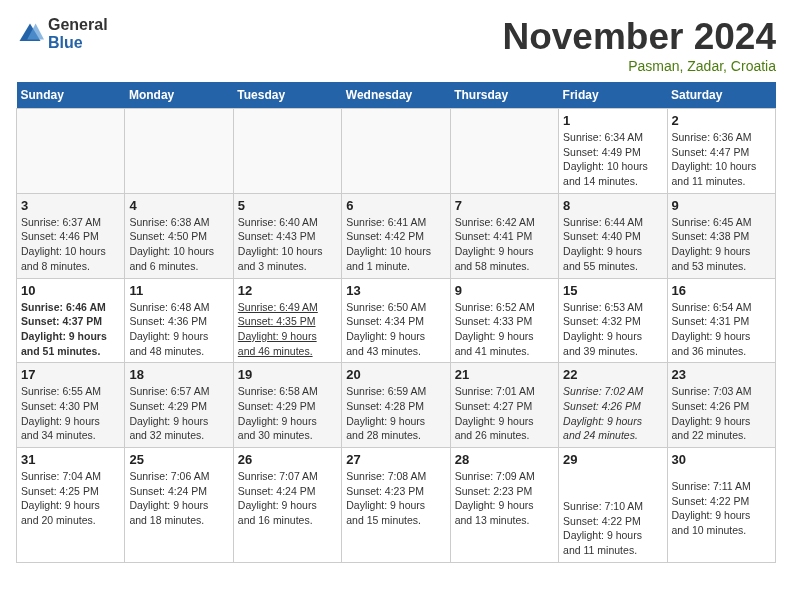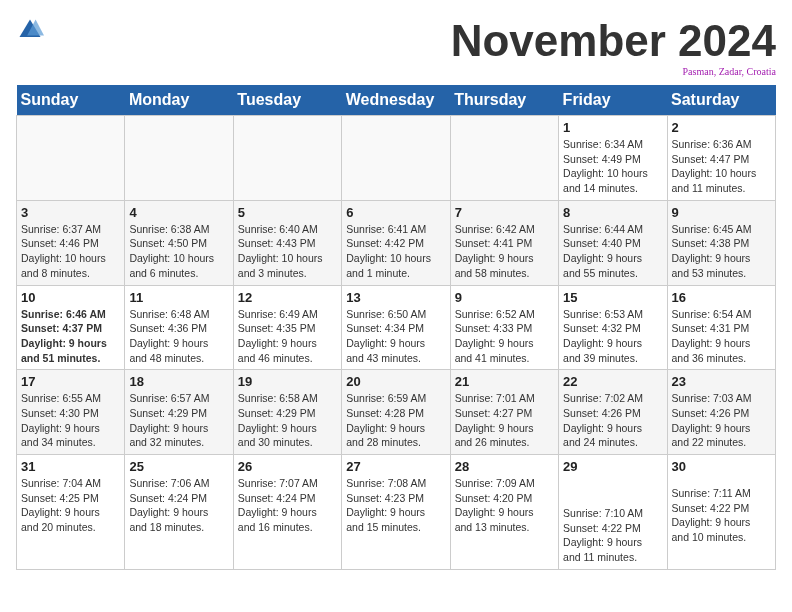--- a/index.html
+++ b/index.html
@@ -37,40 +37,39 @@
       color: #2563a8;
     }
     .logo-icon {
       width: 28px;
       height: 28px;
     }
     .title-area {
       text-align: right;
     }
     .calendar-title {
-      font-size: 44px;
+      font-size: 37px;
       font-weight: bold;
       color: #333;
     }
     .calendar-subtitle {
-      font-size: 10px;
-      color: #a21caf;
-      font-family: Liberation Serif, serif;
+      font-size: 14px;
+      color: #4d7c0f;
     }
     table {
       width: 100%;
       border-collapse: collapse;
       font-size: 11px;
     }
     thead th {
       background-color: #2563a8;
       color: #fff;
       padding: 6px 4px;
       text-align: left;
-      font-size: 16px;
+      font-size: 12px;
       font-weight: bold;
     }
     td {
       border: 1px solid #ccc;
       vertical-align: top;
       padding: 4px;
       height: 80px;
       width: calc(100% / 7);
     }
     td.empty {
@@ -96,20 +95,24 @@
   </style>
 </head>
 <body>
 
 <div class="header-area">
   <div class="logo">
     <svg class="logo-icon" viewBox="0 0 40 40">
       <polygon points="20,5 35,30 5,30" fill="#2563a8"></polygon>
       <polygon points="28,5 40,28 16,28" fill="#5b9bd5" opacity="0.7"></polygon>
     </svg>
+    <div class="logo-text">
+      <span class="logo-general">General</span>
+      <span class="logo-blue">Blue</span>
+    </div>
   </div>
   <div class="title-area">
     <div class="calendar-title">November 2024</div>
     <div class="calendar-subtitle">Pasman, Zadar, Croatia</div>
   </div>
 </div>
 
 <table>
   <thead>
     <tr>
@@ -205,21 +208,21 @@
         </td>
         <td>
           <div class="day-num">11</div>
           <div class="day-info" style="white-space: pre-line;">Sunrise: 6:48 AM
 Sunset: 4:36 PM
 Daylight: 9 hours
 and 48 minutes.</div>
         </td>
         <td>
           <div class="day-num">12</div>
-          <div class="day-info" style="white-space: pre-line;">Sunrise: 6:49 AM
+          <div class="day-info" style="white-space: pre-line; text-decoration: underline;">Sunrise: 6:49 AM
 Sunset: 4:35 PM
 Daylight: 9 hours
 and 46 minutes.</div>
         </td>
         <td>
           <div class="day-num">13</div>
           <div class="day-info" style="white-space: pre-line;">Sunrise: 6:50 AM
 Sunset: 4:34 PM
 Daylight: 9 hours
 and 43 minutes.</div>
@@ -277,21 +280,21 @@
         </td>
         <td>
           <div class="day-num">21</div>
           <div class="day-info" style="white-space: pre-line;">Sunrise: 7:01 AM
 Sunset: 4:27 PM
 Daylight: 9 hours
 and 26 minutes.</div>
         </td>
         <td>
           <div class="day-num">22</div>
-          <div class="day-info" style="white-space: pre-line;">Sunrise: 7:02 AM
+          <div class="day-info" style="white-space: pre-line; font-style: italic;">Sunrise: 7:02 AM
 Sunset: 4:26 PM
 Daylight: 9 hours
 and 24 minutes.</div>
         </td>
         <td>
           <div class="day-num">23</div>
           <div class="day-info" style="white-space: pre-line;">Sunrise: 7:03 AM
 Sunset: 4:26 PM
 Daylight: 9 hours
 and 22 minutes.</div>
@@ -322,21 +325,21 @@
         <td>
           <div class="day-num">27</div>
           <div class="day-info" style="white-space: pre-line;">Sunrise: 7:08 AM
 Sunset: 4:23 PM
 Daylight: 9 hours
 and 15 minutes.</div>
         </td>
         <td>
           <div class="day-num">28</div>
           <div class="day-info" style="white-space: pre-line;">Sunrise: 7:09 AM
-Sunset: 4:20 PM
+Sunset: 2:23 PM
 Daylight: 9 hours
 and 13 minutes.</div>
         </td>
         <td>
           <div class="day-num">29</div>
           <div class="day-info" style="white-space: pre-line; margin-top: 32px;">Sunrise: 7:10 AM
 Sunset: 4:22 PM
 Daylight: 9 hours
 and 11 minutes.</div>
         </td>

